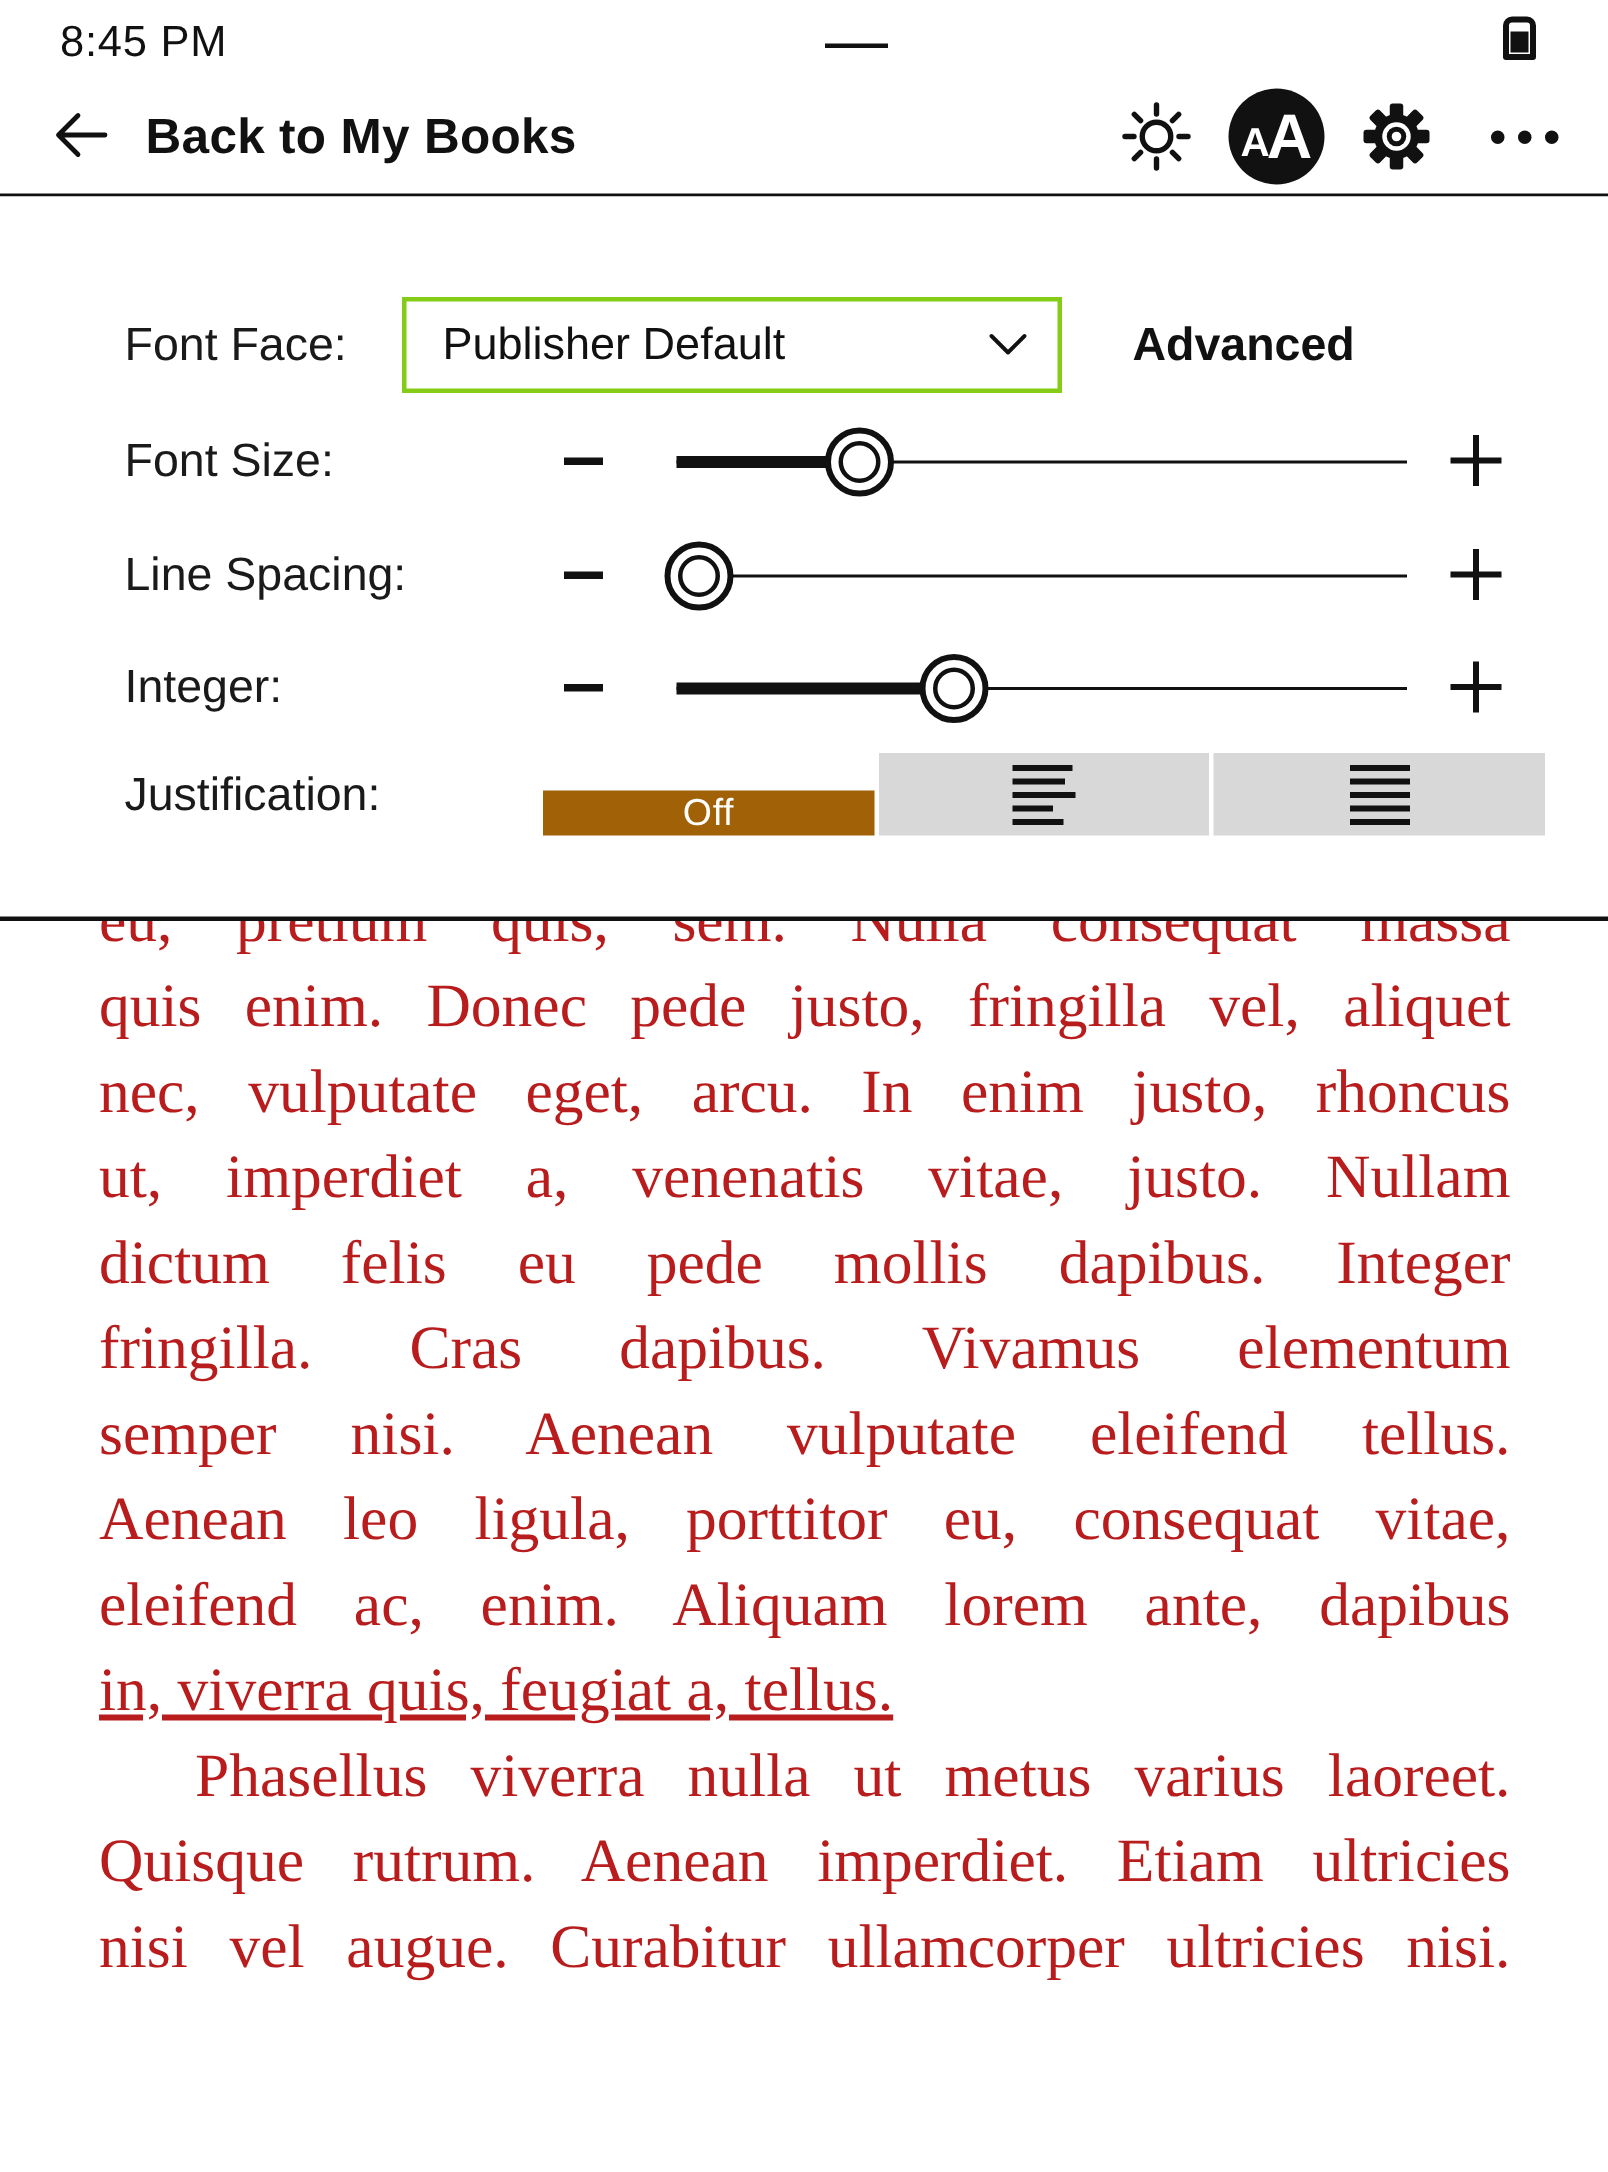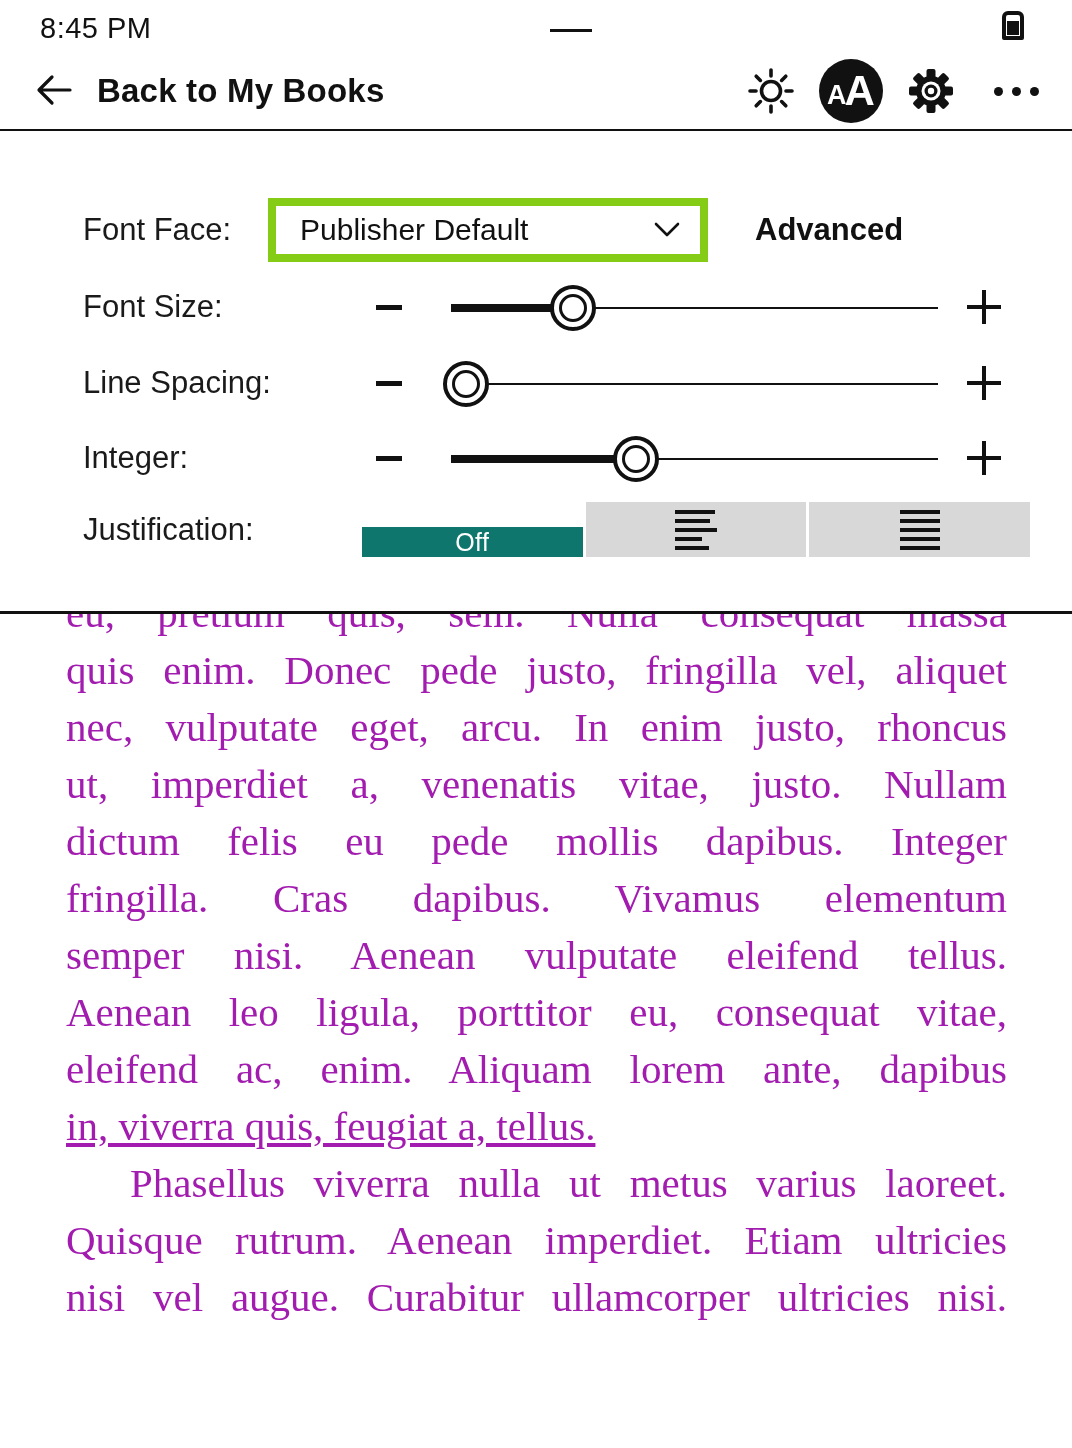--- a/index.html
+++ b/index.html
@@ -31,21 +31,21 @@
   .panel{position:absolute;left:0;top:131px;width:1072px;height:480px;background:#fff;
          border-bottom:3px solid #111;box-sizing:content-box;z-index:5;}
   .prow{position:absolute;left:0;width:1072px;display:flex;align-items:center;padding-left:27px;}
   .plabel{position:absolute;left:83px;font-size:31px;color:#1a1a1a;}
   .row-fontface{top:67px;height:64px;}
   .row-fontsize{top:144px;height:64px;}
   .row-linespacing{top:220px;height:64px;}
   .row-margins{top:295px;height:64px;}
   .row-just{top:371px;height:55px;}
 
-  .dropdown{position:absolute;left:268px;top:0;width:440px;height:64px;border:8px solid #84cc16;
+  .dropdown{position:absolute;left:268px;top:0;width:440px;height:64px;border:3px solid #84cc16;
             box-sizing:border-box;display:flex;align-items:center;justify-content:space-between;
             padding:0 20px 0 24px;cursor:pointer;background:#fff;}
   .dropdown .val{font-size:30px;}
   .advanced{position:absolute;left:755px;font-size:31px;font-weight:700;cursor:pointer;}
 
   .minus-btn,.plus-btn{position:absolute;width:40px;height:40px;top:50%;transform:translateY(-50%);
             display:flex;align-items:center;justify-content:center;cursor:pointer;}
   .minus-btn{left:369px;}
   .plus-btn{left:964px;}
   .minus-shape{width:26px;height:5px;background:#111;}
@@ -56,35 +56,35 @@
   .slider{position:absolute;left:451px;top:50%;width:487px;height:2px;cursor:pointer;}
   .track-line{position:absolute;left:0;top:0;width:100%;height:2px;background:#111;}
   .track-bold{position:absolute;left:0;top:-3px;height:8px;background:#111;}
   .thumb{position:absolute;top:1px;left:0;width:46px;height:46px;transform:translate(-50%,-50%);
          border:4px solid #111;border-radius:50%;background:#fff;box-sizing:border-box;
          display:flex;align-items:center;justify-content:center;cursor:grab;}
   .thumb-inner{width:28px;height:28px;border:3px solid #111;border-radius:50%;background:#fff;box-sizing:border-box;}
 
   .justify-group{position:absolute;left:362px;top:0;width:668px;height:55px;display:flex;gap:3px;}
   .seg{flex:1;display:flex;align-items:center;justify-content:center;background:#d8d8d8;cursor:pointer;}
-  .seg.selected{background:#0f766e;color:#fff;margin-top:25px;}
+  .seg.selected{background:#a16207;color:#fff;margin-top:25px;}
   .seg .off-label{font-size:25px;font-weight:500;letter-spacing:.5px;}
   .align-icon{display:flex;flex-direction:column;gap:5px;}
   .align-icon i{display:block;height:4px;background:#111;}
   .align-left i:nth-child(1){width:40px;}
   .align-left i:nth-child(2){width:35px;}
   .align-left i:nth-child(3){width:42px;}
   .align-left i:nth-child(4){width:27px;}
   .align-left i:nth-child(5){width:34px;}
   .align-justify i{width:40px;}
 
   
   .reader{position:absolute;left:0;top:614px;width:1072px;bottom:0;overflow:hidden;}
   .book{margin:0 65px 0 66px;font-family:"Liberation Serif","DejaVu Serif",serif;
-        font-size:41px;line-height:57px;color:#a21caf;}
+        font-size:41px;line-height:57px;color:#b91c1c;}
   .bline{text-align:justify;text-align-last:justify;max-height:57px;overflow:hidden;}
   .bline.cut{margin-top:-29px;}
   .bline.para-end{text-align-last:left;text-decoration:underline;}
   .bline.indent{padding-left:64px;}
   .bline.italic{}
 
   .footer{position:absolute;left:0;bottom:38px;width:1072px;text-align:center;
           font-size:28px;letter-spacing:1px;color:#111;}
 
   svg{display:block;}

